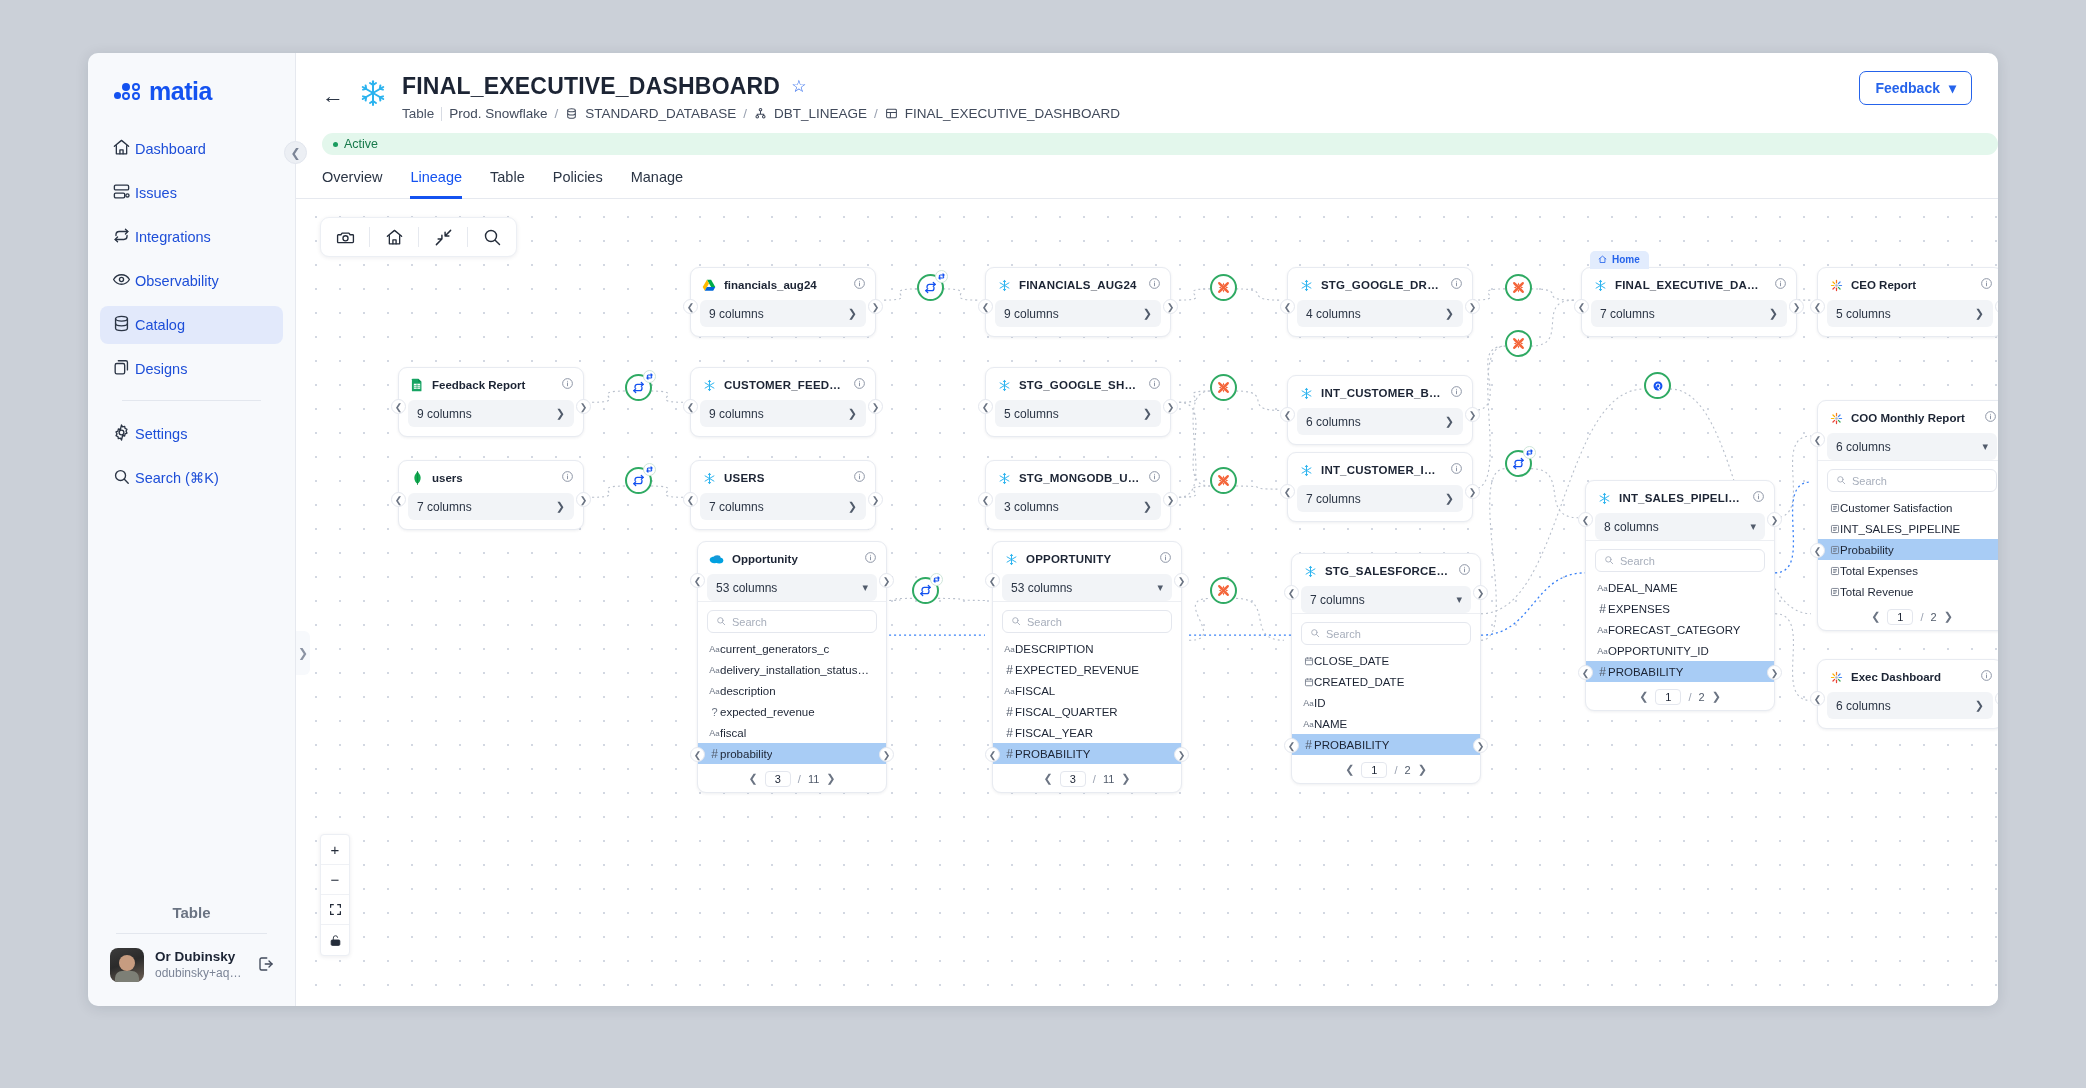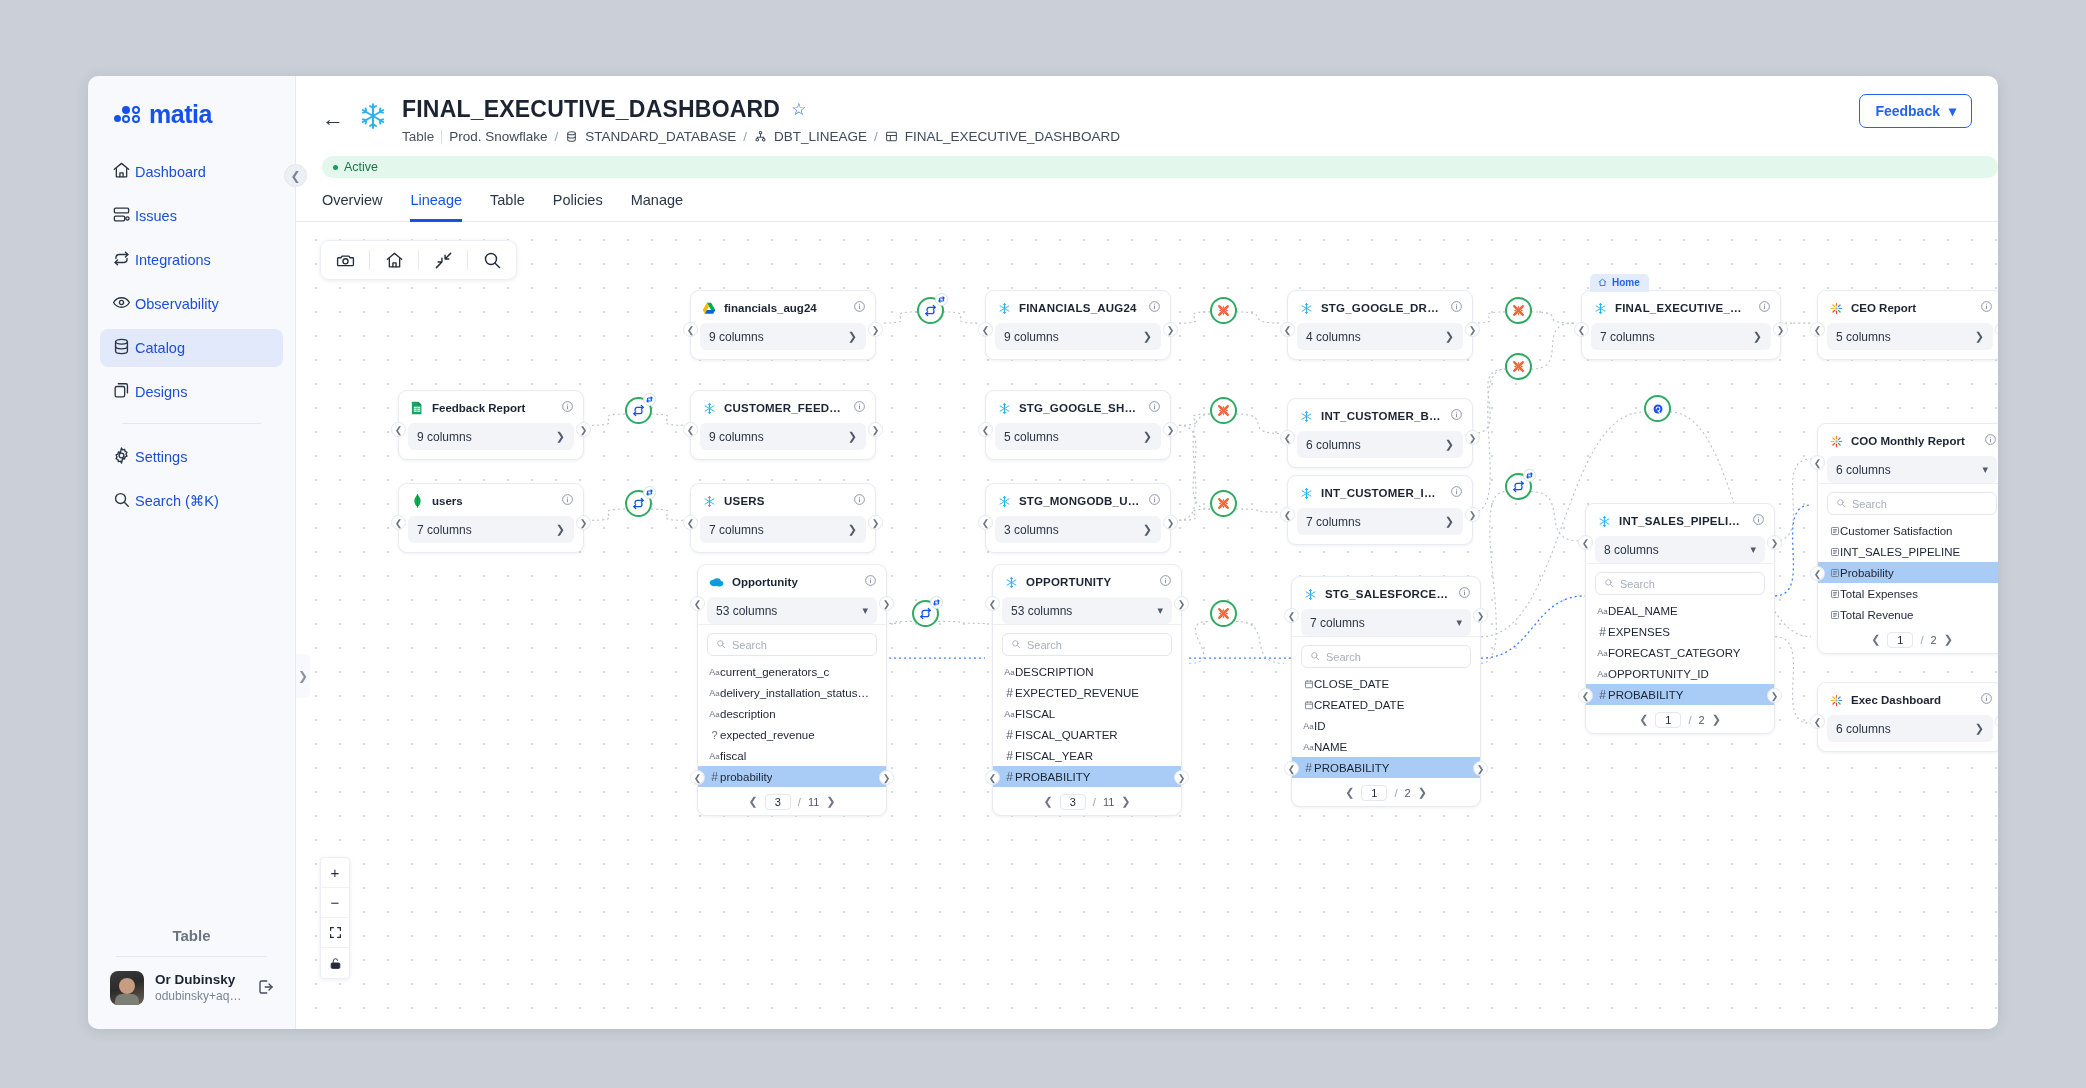--- a/index.html
+++ b/index.html
@@ -5,21 +5,21 @@
   * { box-sizing: border-box; margin:0; padding:0; }
   html,body { width:2086px; height:1088px; }
   body {
     background:#cbd0d8;
     font-family:"Liberation Sans", sans-serif;
     font-size:13px;
     color:#1c2434;
     overflow:hidden;
   }
   .app {
-    position:absolute; left:88px; top:76px;
+    position:absolute; left:88px; top:53px;
     width:1910px; height:953px;
     display:flex;
     border-radius:10px;
     overflow:hidden;
     box-shadow:0 2px 14px rgba(20,30,50,.12);
   }
 
   
   .sidebar {
     width:208px; flex:0 0 208px;
@@ -759,21 +759,21 @@
                   <circle cx="12" cy="7.8" r=".95" fill="#8b93a3" stroke="none"></circle>
                 </svg></span>
             </div>
             <div class="cols-row">
               <span>7 columns</span>
               <span class="chev">❯</span>
             </div>
             <div class="port" style="left:-8px;top:31px">❮</div>
             <div class="port" style="right:-8px;top:31px">❯</div>
           </div>
-          <div class="node" style="left: 1285px; top: 68px; width: 200px;">
+          <div class="node" style="left: 1285px; top: 68px; width: 216px;">
             <div class="home-chip">
               <svg width="9" height="9" viewBox="0 0 24 24" fill="none" stroke="#2563eb" stroke-width="2.2" stroke-linecap="round" stroke-linejoin="round">
                 <path d="M3 10.5 12 3l9 7.5"></path>
                 <path d="M5.5 9.8V20h13V9.8"></path>
               </svg>
               <span>Home</span>
             </div>
             <div class="node-head">
               <span class="node-ico">
                 <svg width="13" height="13" viewBox="0 0 24 24" fill="none" stroke="#2bb3ef" stroke-width="1.8" stroke-linecap="round">

